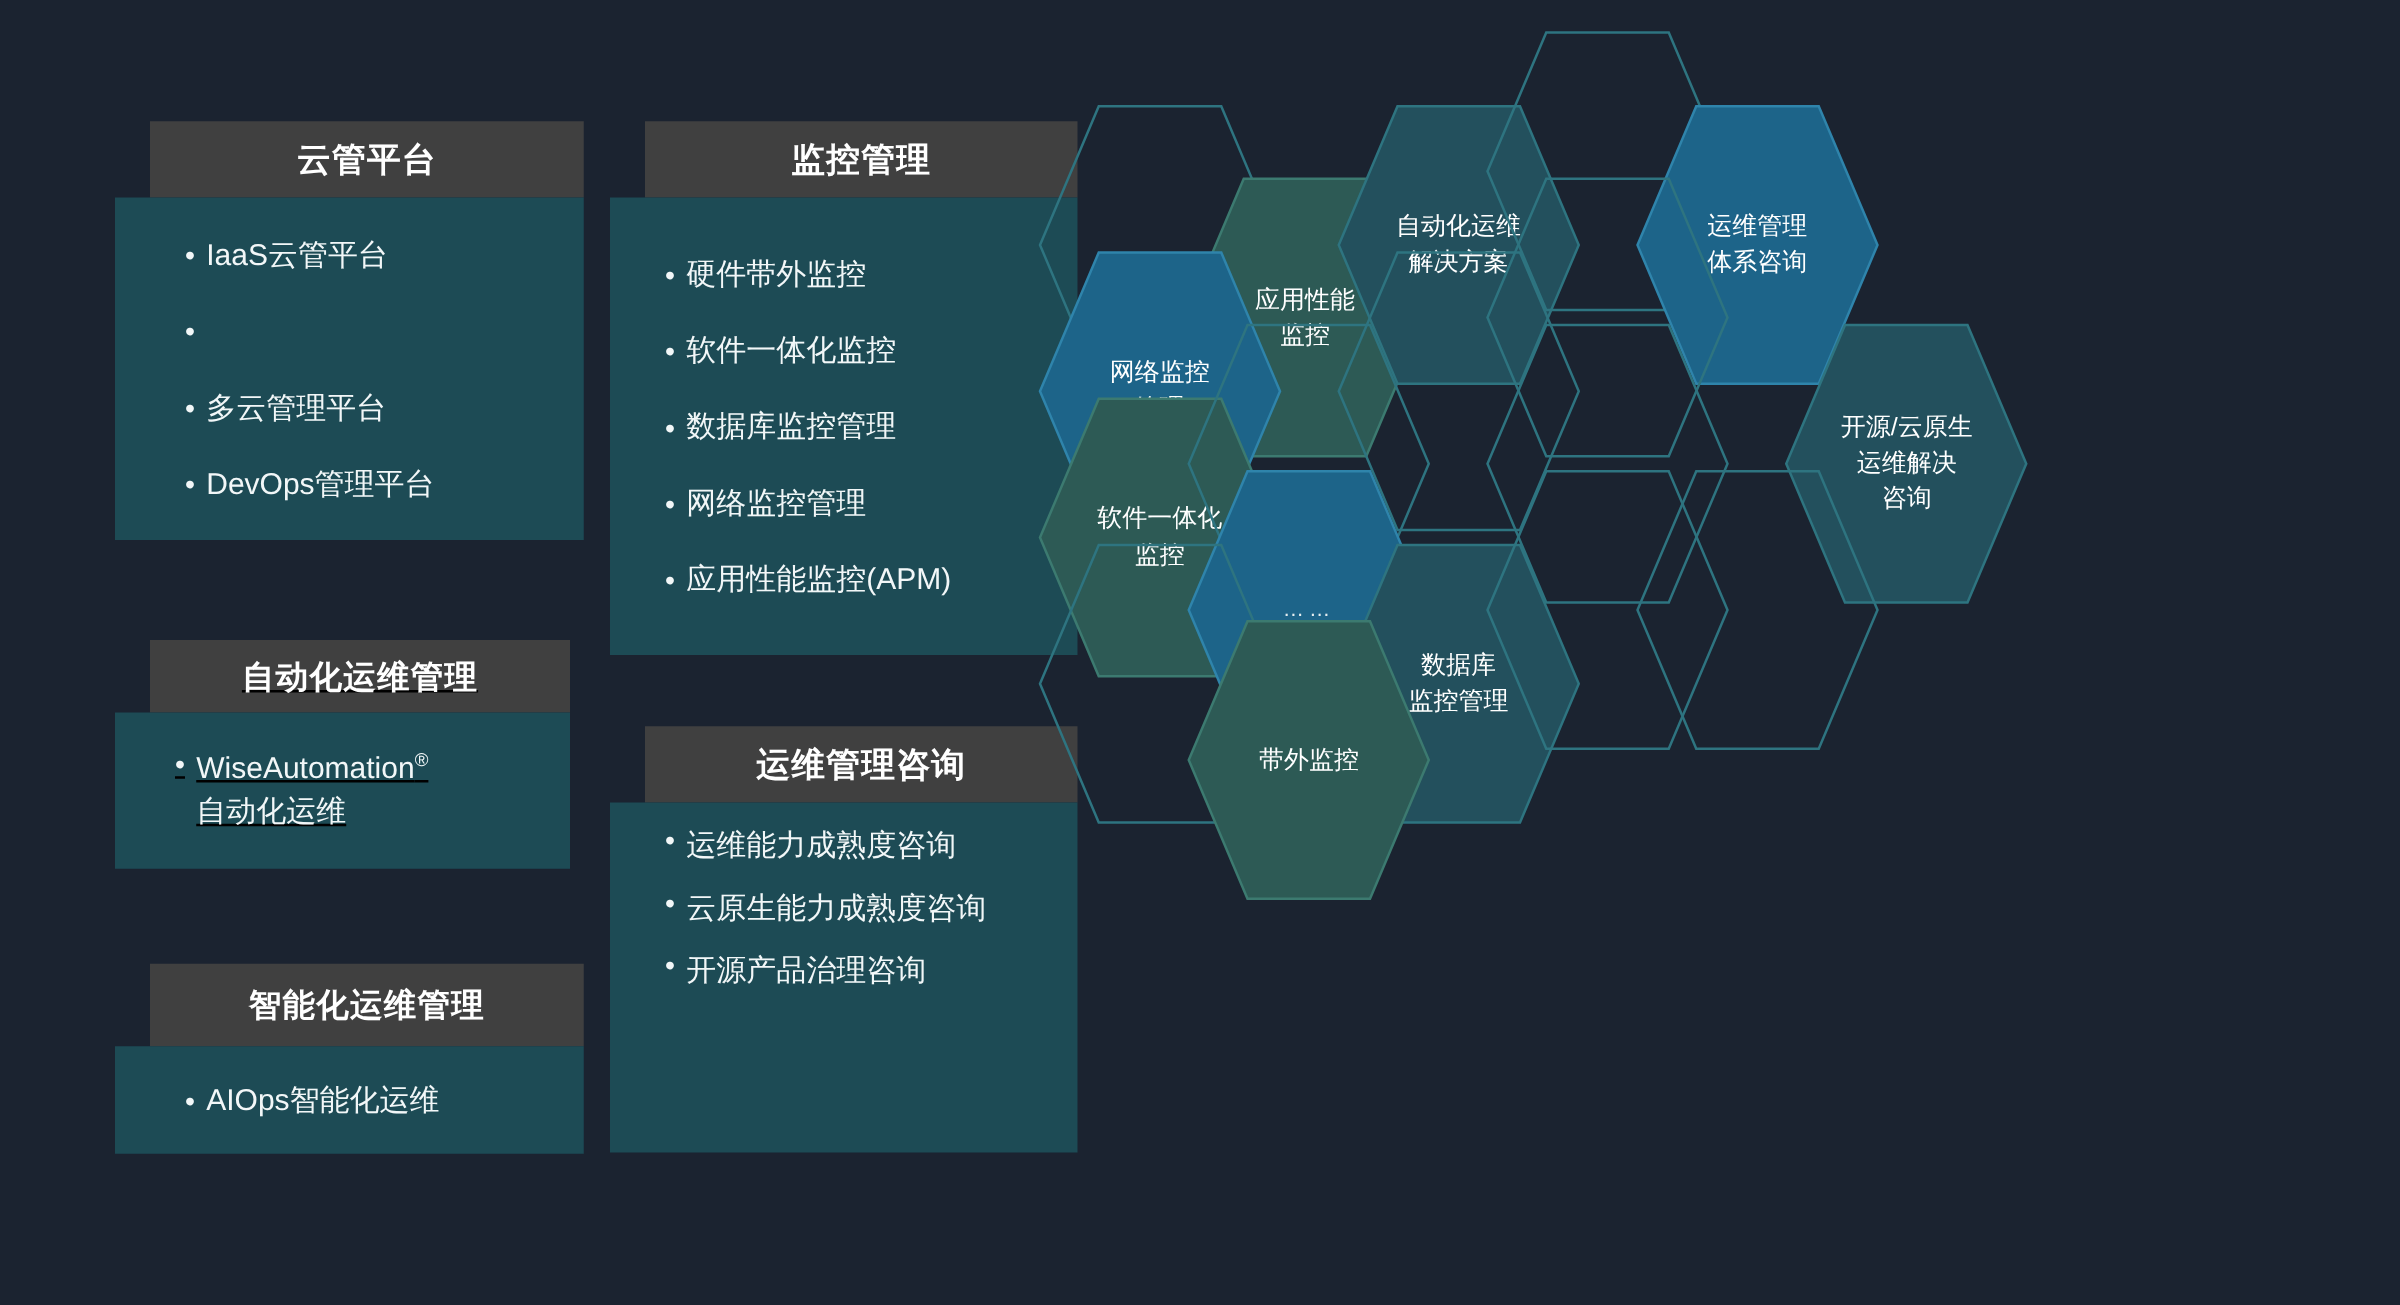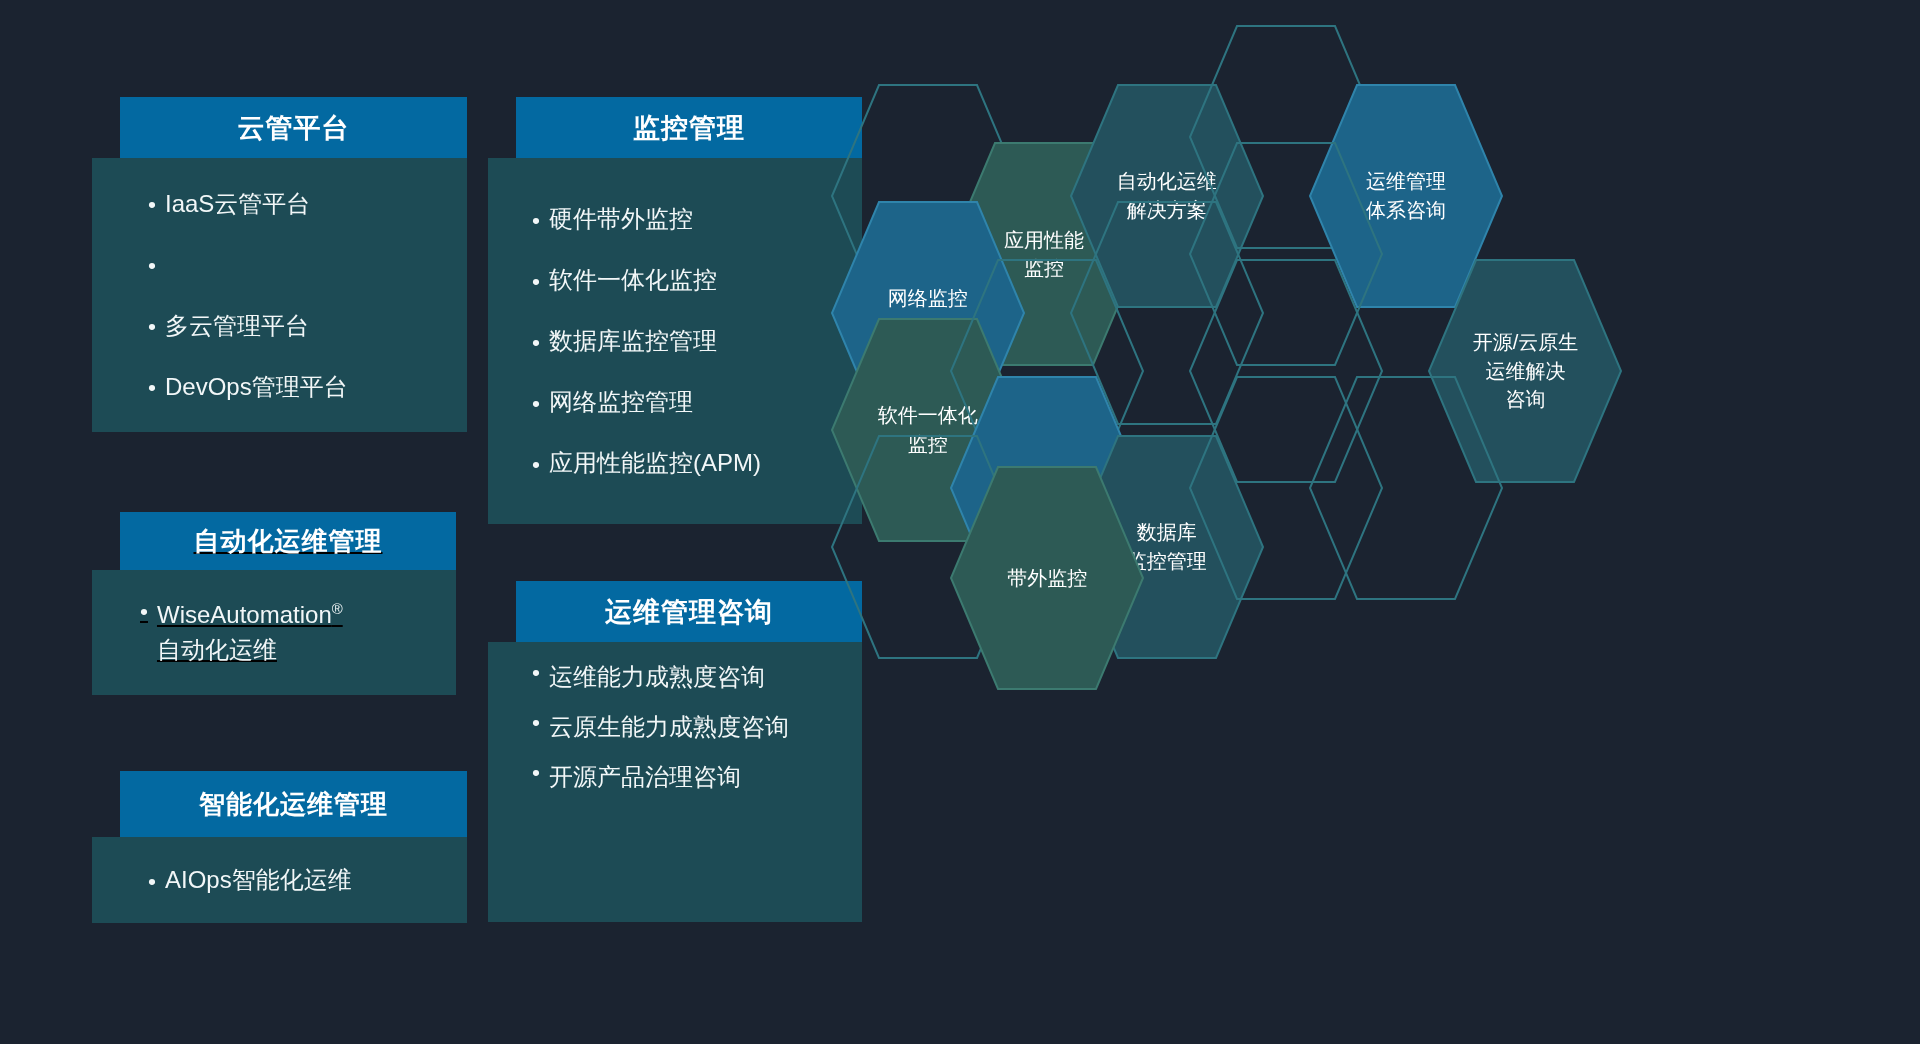--- a/index.html
+++ b/index.html
@@ -8,21 +8,21 @@
     background:#1b2330;
     font-family:"Liberation Sans","DejaVu Sans",sans-serif;
     overflow:hidden;position:relative;
   }
   #root{position:absolute;inset:0;}
 
   
   .cards{position:absolute;left:0;top:0;width:880px;height:1044px;}
   .card{position:absolute;}
   .card-head{
-    background:#0369a1;
+    background:#404040;
     color:#ffffff;
     font-weight:bold;
     display:flex;align-items:center;justify-content:center;
     letter-spacing:1px;
     box-sizing:border-box;
     margin-left:28px;
   }
   .card-body{
     background:#1d4b55;
     box-sizing:border-box;
@@ -284,21 +284,21 @@
         <div class="label">
           <span class="ln">数据库</span>
           <span class="ln">监控管理</span>
         </div>
       </div>
       <div class="hex" style="left: 308.35px; top: 375.04px; width: 196px; height: 226px;">
         <svg width="196" height="226">
           <polygon points="49.0,2.0 147.0,2.0 194.0,113.0 147.0,224.0 49.0,224.0 2.0,113.0" fill="none" stroke="#2e7480" stroke-width="2"></polygon>
         </svg>
       </div>
-      <div class="hex" style="left: 69.27px; top: 465px; width: 196px; height: 226px;">
+      <div class="hex" style="left: 69.27px; top: 495px; width: 196px; height: 226px;">
         <svg width="196" height="226">
           <polygon points="49.0,2.0 147.0,2.0 194.0,113.0 147.0,224.0 49.0,224.0 2.0,113.0" fill="#2d5a55" stroke="#3c7a70" stroke-width="2"></polygon>
         </svg>
         <div class="label">
           <span class="ln">带外监控</span>
         </div>
       </div>
       <div class="hex" style="left: 427.89px; top: 375.04px; width: 196px; height: 226px;">
         <svg width="196" height="226">
           <polygon points="49.0,2.0 147.0,2.0 194.0,113.0 147.0,224.0 49.0,224.0 2.0,113.0" fill="none" stroke="#2e7480" stroke-width="2"></polygon>

